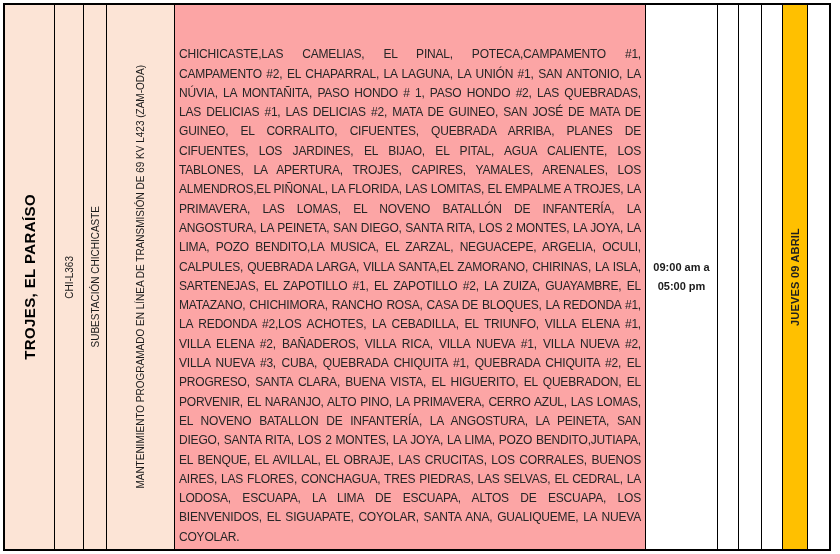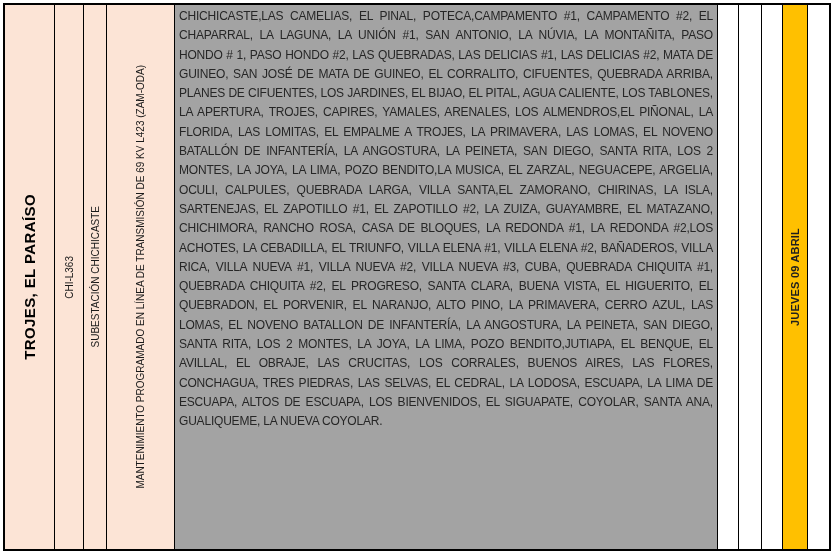--- a/index.html
+++ b/index.html
@@ -51,22 +51,22 @@
   }
   .col-circuit { width: 29px; }
   .col-circuit .vtext { font-size: 10px; }
   .col-substation { width: 23px; }
   .col-substation .vtext { font-size: 10px; }
   .col-work { width: 68px; }
   .col-work .vtext { font-size: 10px; }
   .col-places {
     flex: 1 1 auto;
     min-width: 0;
-    background: #a3a3a3;
-    align-items: flex-start;
+    background: #fca5a5;
+    align-items: flex-end;
   }
   .col-places p {
     margin: 0;
     padding: 2px 4px;
     font-size: 12px;
     line-height: 19.3px;
     letter-spacing: -0.2px;
     text-align: justify;
     color: #262626;
   }
@@ -109,20 +109,26 @@
     </div>
 
     <div class="col col-pink col-work">
       <span class="vtext">MANTENIMIENTO PROGRAMADO EN LÍNEA DE TRANSMISIÓN DE 69 KV L423 (ZAM-ODA)</span>
     </div>
 
     <div class="col col-places">
       <p>CHICHICASTE,LAS CAMELIAS, EL PINAL, POTECA,CAMPAMENTO #1, CAMPAMENTO #2, EL CHAPARRAL, LA LAGUNA, LA UNIÓN #1, SAN ANTONIO, LA NÚVIA, LA MONTAÑITA, PASO HONDO # 1, PASO HONDO #2, LAS QUEBRADAS, LAS DELICIAS #1, LAS DELICIAS #2, MATA DE GUINEO, SAN JOSÉ DE MATA DE GUINEO, EL CORRALITO, CIFUENTES, QUEBRADA ARRIBA, PLANES DE CIFUENTES, LOS JARDINES, EL BIJAO, EL PITAL, AGUA CALIENTE, LOS TABLONES, LA APERTURA, TROJES, CAPIRES, YAMALES, ARENALES, LOS ALMENDROS,EL PIÑONAL, LA FLORIDA, LAS LOMITAS, EL EMPALME A TROJES, LA PRIMAVERA, LAS LOMAS, EL NOVENO BATALLÓN DE INFANTERÍA, LA ANGOSTURA, LA PEINETA, SAN DIEGO, SANTA RITA, LOS 2 MONTES, LA JOYA, LA LIMA, POZO BENDITO,LA MUSICA, EL ZARZAL, NEGUACEPE, ARGELIA, OCULI, CALPULES, QUEBRADA LARGA, VILLA SANTA,EL ZAMORANO, CHIRINAS, LA ISLA, SARTENEJAS, EL ZAPOTILLO #1, EL ZAPOTILLO #2, LA ZUIZA, GUAYAMBRE, EL MATAZANO, CHICHIMORA, RANCHO ROSA, CASA DE BLOQUES, LA REDONDA #1, LA REDONDA #2,LOS ACHOTES, LA CEBADILLA, EL TRIUNFO, VILLA ELENA #1, VILLA ELENA #2, BAÑADEROS, VILLA RICA, VILLA NUEVA #1, VILLA NUEVA #2, VILLA NUEVA #3, CUBA, QUEBRADA CHIQUITA #1, QUEBRADA CHIQUITA #2, EL PROGRESO, SANTA CLARA, BUENA VISTA, EL HIGUERITO, EL QUEBRADON, EL PORVENIR, EL NARANJO, ALTO PINO, LA PRIMAVERA, CERRO AZUL, LAS LOMAS, EL NOVENO BATALLON DE INFANTERÍA, LA ANGOSTURA, LA PEINETA, SAN DIEGO, SANTA RITA, LOS 2 MONTES, LA JOYA, LA LIMA, POZO BENDITO,JUTIAPA, EL BENQUE, EL AVILLAL, EL OBRAJE, LAS CRUCITAS, LOS CORRALES, BUENOS AIRES, LAS FLORES, CONCHAGUA, TRES PIEDRAS, LAS SELVAS, EL CEDRAL, LA LODOSA, ESCUAPA, LA LIMA DE ESCUAPA, ALTOS DE ESCUAPA, LOS BIENVENIDOS, EL SIGUAPATE, COYOLAR, SANTA ANA, GUALIQUEME, LA NUEVA COYOLAR.</p>
     </div>
 
+    <div class="col col-time">
+      <div class="time-box">
+        <div>09:00 am a</div>
+        <div>05:00 pm</div>
+      </div>
+    </div>
 
     <div class="col col-empty-a"></div>
     <div class="col col-empty-b"></div>
     <div class="col col-empty-c"></div>
 
     <div class="col col-date">
       <span class="vtext">JUEVES 09 ABRIL</span>
     </div>
 
     <div class="col col-empty-d"></div>

